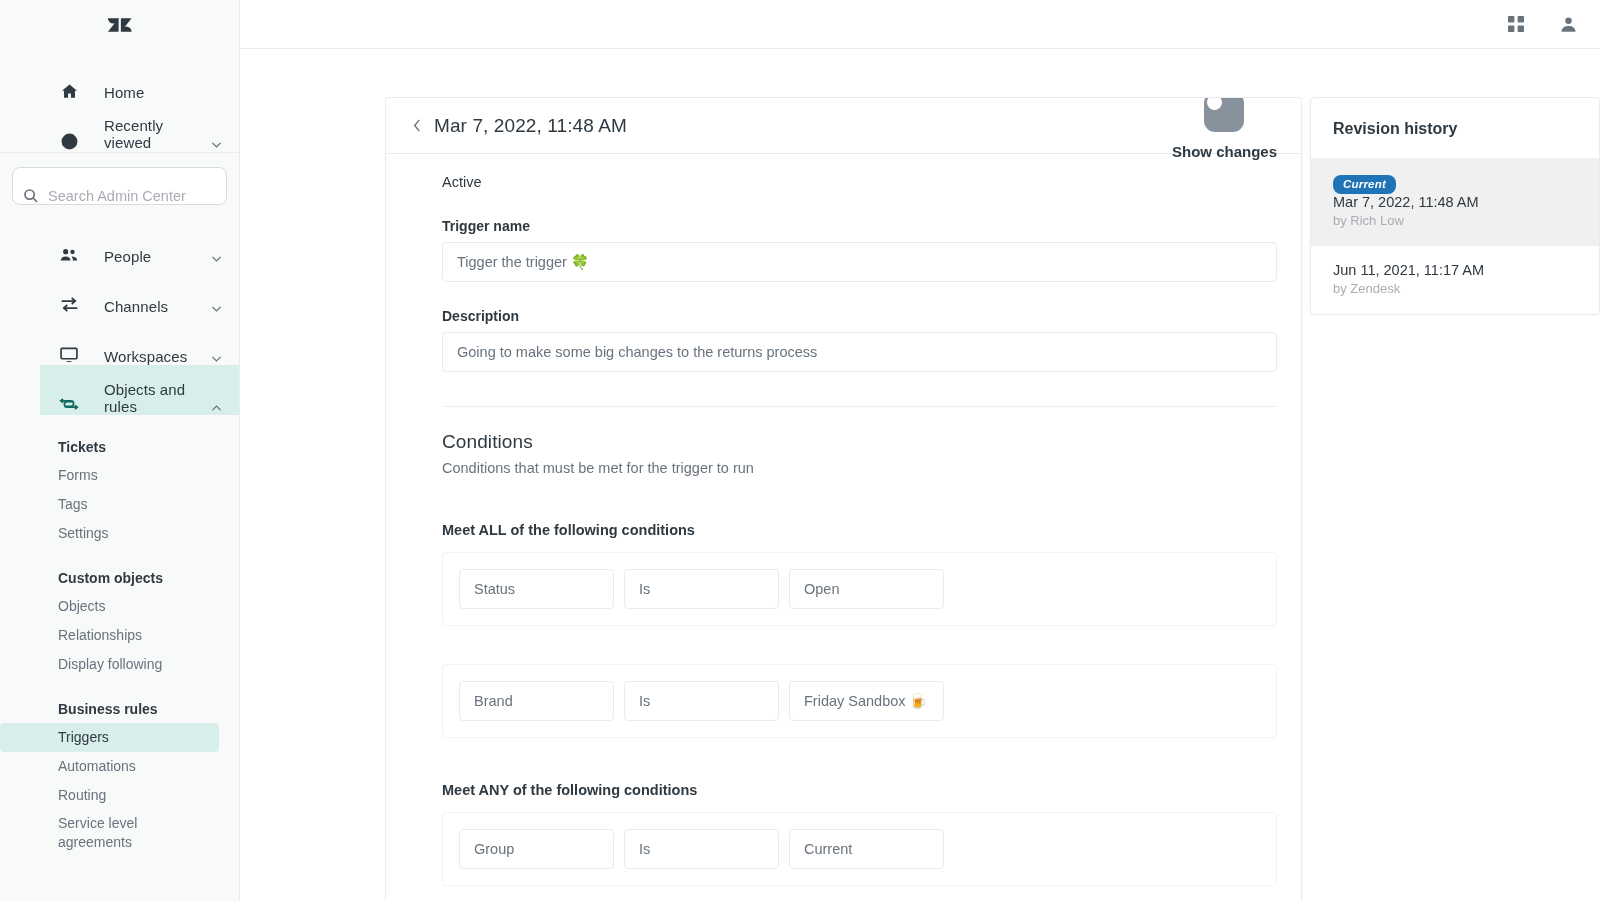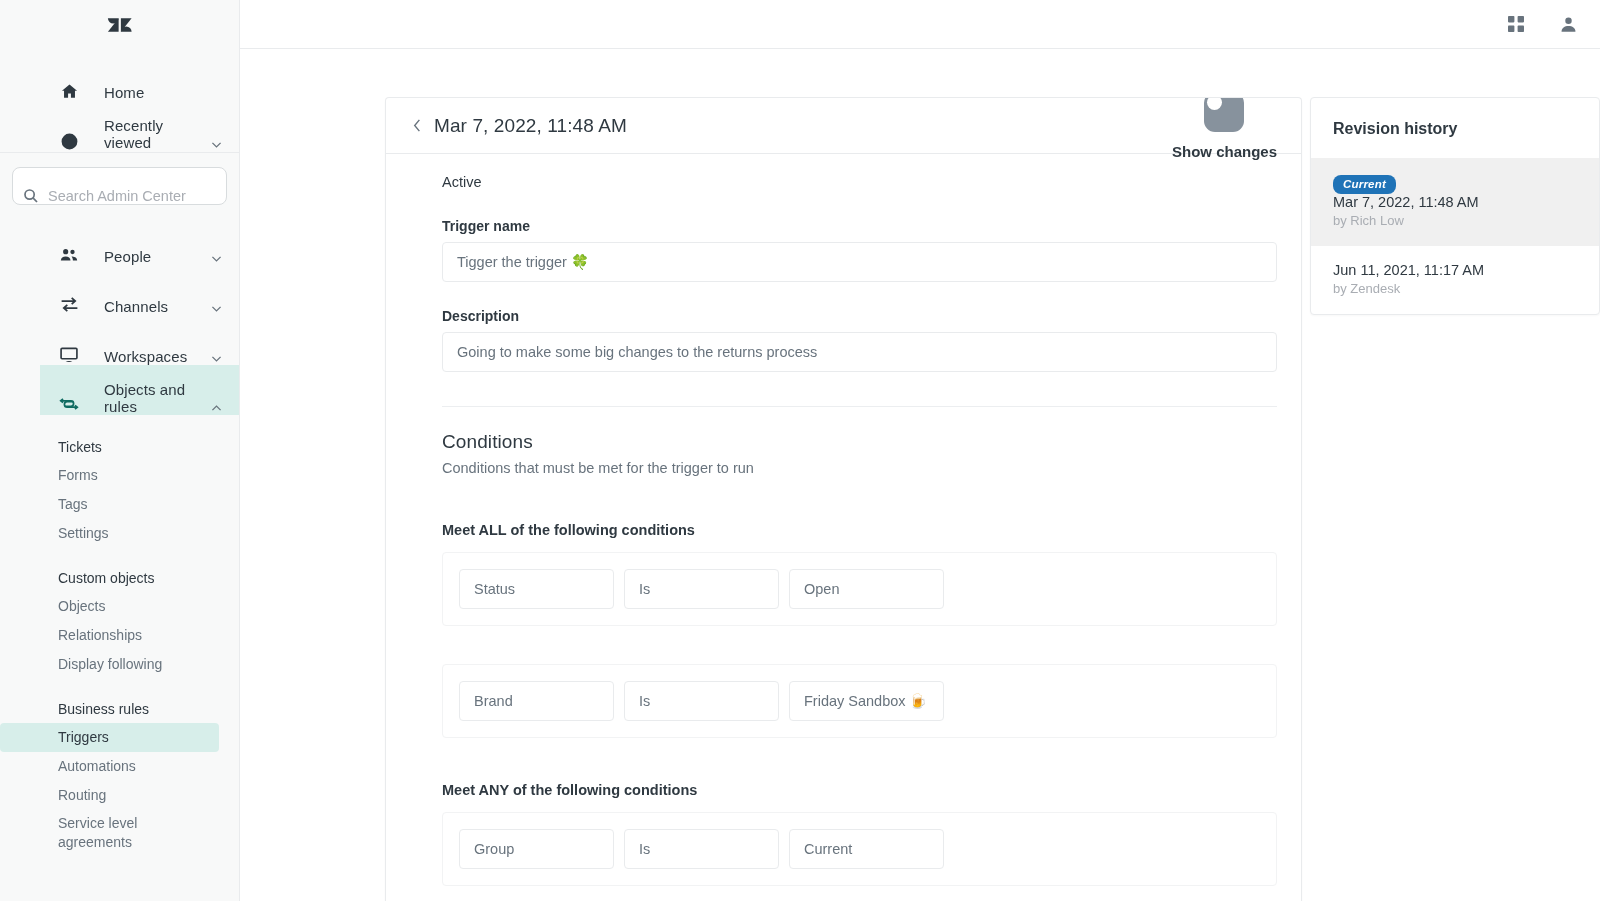--- a/index.html
+++ b/index.html
@@ -99,21 +99,21 @@
     font-family: "Liberation Sans", sans-serif;
     color: #2f3941;
     background: transparent;
   }
   .search-box input::placeholder { color: #a9adb3; }
 
   
   .subnav { padding-top: 18px; }
   .sub-head {
     font-size: 14px;
-    font-weight: normal;
+    font-weight: bold;
     color: #2f3941;
     padding: 0 0 0 58px;
     height: 28px;
     line-height: 28px;
   }
   .sub-head.spaced { margin-top: 16px; }
   .sub-item {
     font-size: 14px;
     color: #68737d;
     height: 29px;

